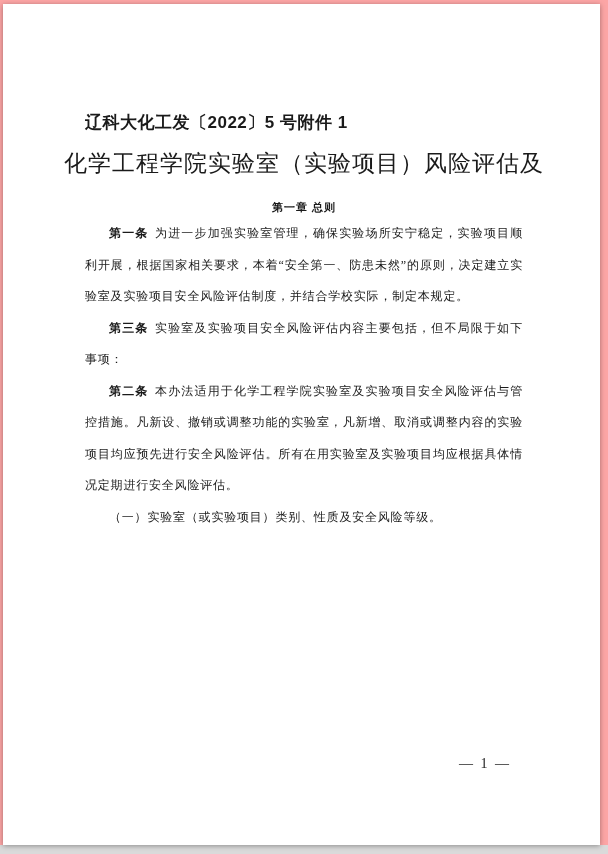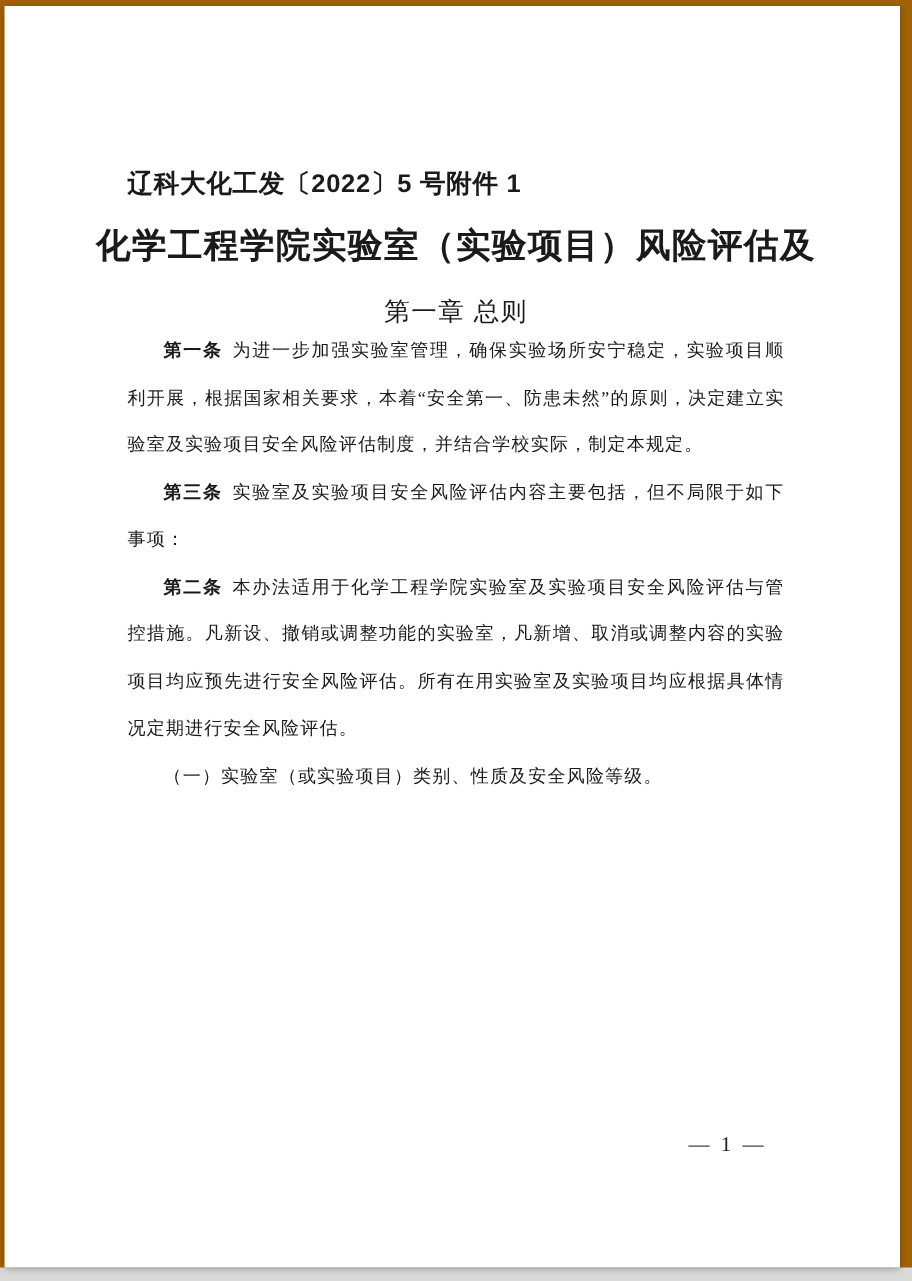--- a/index.html
+++ b/index.html
@@ -11,21 +11,21 @@
     height: 854px;
     background: #dadada;
     font-family: "Liberation Serif", "DejaVu Serif", serif;
     color: #1a1a1a;
     overflow: hidden;
   }
   .viewport {
     position: relative;
     width: 608px;
     height: 845px;
-    background: #a16207;
+    background: #fca5a5;
   }
   .page {
     position: absolute;
     left: 3px;
     top: 4px;
     width: 597px;
     height: 841px;
     background: #ffffff;
     box-shadow: 0 1px 5px rgba(0,0,0,0.35);
     box-sizing: border-box;
@@ -38,34 +38,34 @@
     font-family: "Liberation Sans", "DejaVu Sans", sans-serif;
     font-weight: bold;
     font-size: 17px;
     line-height: 19px;
     letter-spacing: 0.5px;
     white-space: nowrap;
   }
   .title-wrap {
     margin: 15px -42px 0 -42px;
     text-align: center;
-    font-weight: bold;
+    font-weight: normal;
     font-size: 23px;
     line-height: 34px;
     letter-spacing: 1px;
   }
   .title-line {
     white-space: nowrap;
   }
   .chapter-heading {
     margin-top: 16px;
     text-align: center;
     font-family: "Liberation Sans", "DejaVu Sans", sans-serif;
-    font-weight: normal;
-    font-size: 17px;
+    font-weight: bold;
+    font-size: 11px;
     line-height: 21px;
     letter-spacing: 1px;
   }
   .body-text {
     margin-top: 0;
     font-size: 12px;
     line-height: 31.5px;
     letter-spacing: 0.8px;
     text-align: justify;
     text-justify: inter-character;

